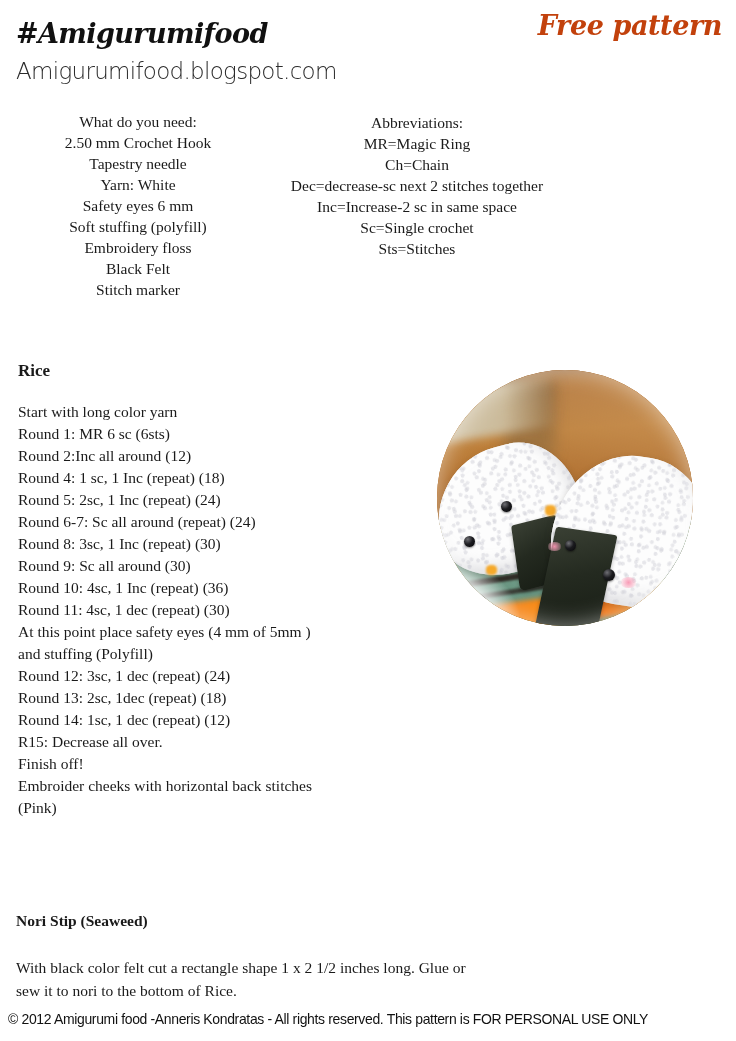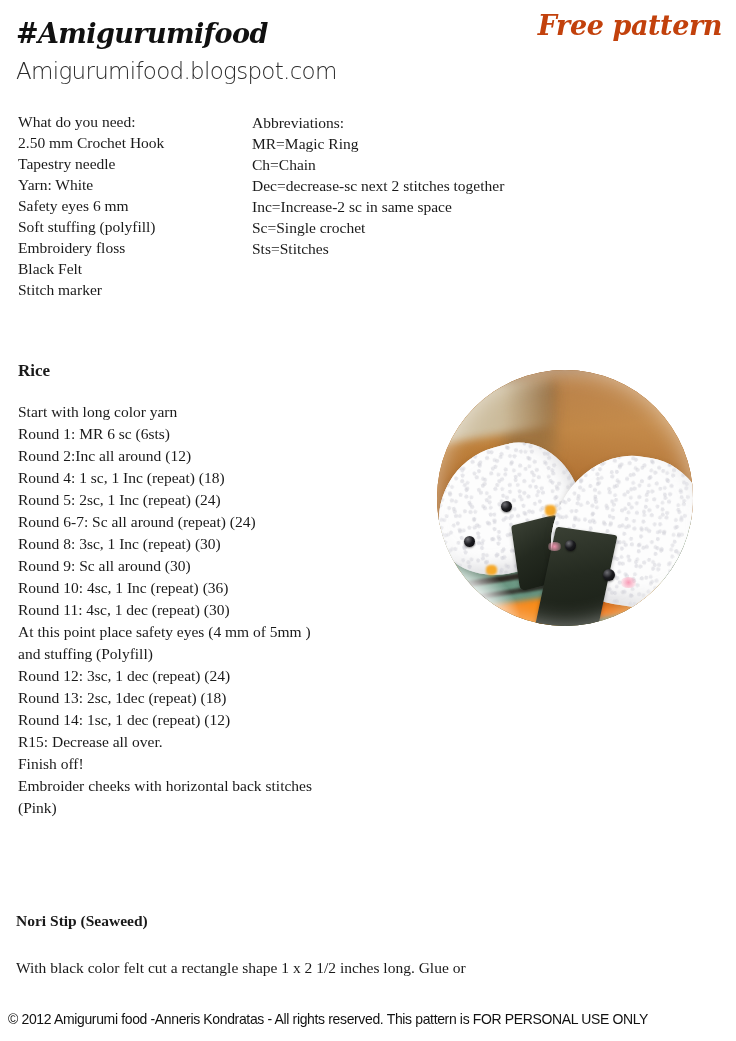--- a/index.html
+++ b/index.html
@@ -65,20 +65,21 @@
     position: absolute;
     left: 252px;
     top: 112px;
     width: 330px;
   }
   .col-need .line,
   .col-abbr .line {
     font-size: 15.5px;
     line-height: 21px;
     white-space: nowrap;
+    text-align: center;
   }
 
   
   .rice-block {
     position: absolute;
     left: 18px;
     top: 359px;
     width: 400px;
   }
   .rice-title {
@@ -371,15 +372,16 @@
     <div class="eye eye-r2"></div>
 
     <div class="photo-vignette"></div>
   </div>
 </div>
 
 <div class="nori-block">
   <div class="nori-title">Nori Stip (Seaweed)</div>
   <div class="nori-gap"></div>
   <div class="line">With black color felt cut a rectangle shape 1 x 2 1/2 inches long. Glue or</div>
+  <div class="line">sew it to nori to the bottom of Rice.</div>
 </div>
 
 <div class="footer">© 2012 Amigurumi food -Anneris Kondratas - All rights reserved. This pattern is FOR PERSONAL USE ONLY</div>
 
 </body></html>

